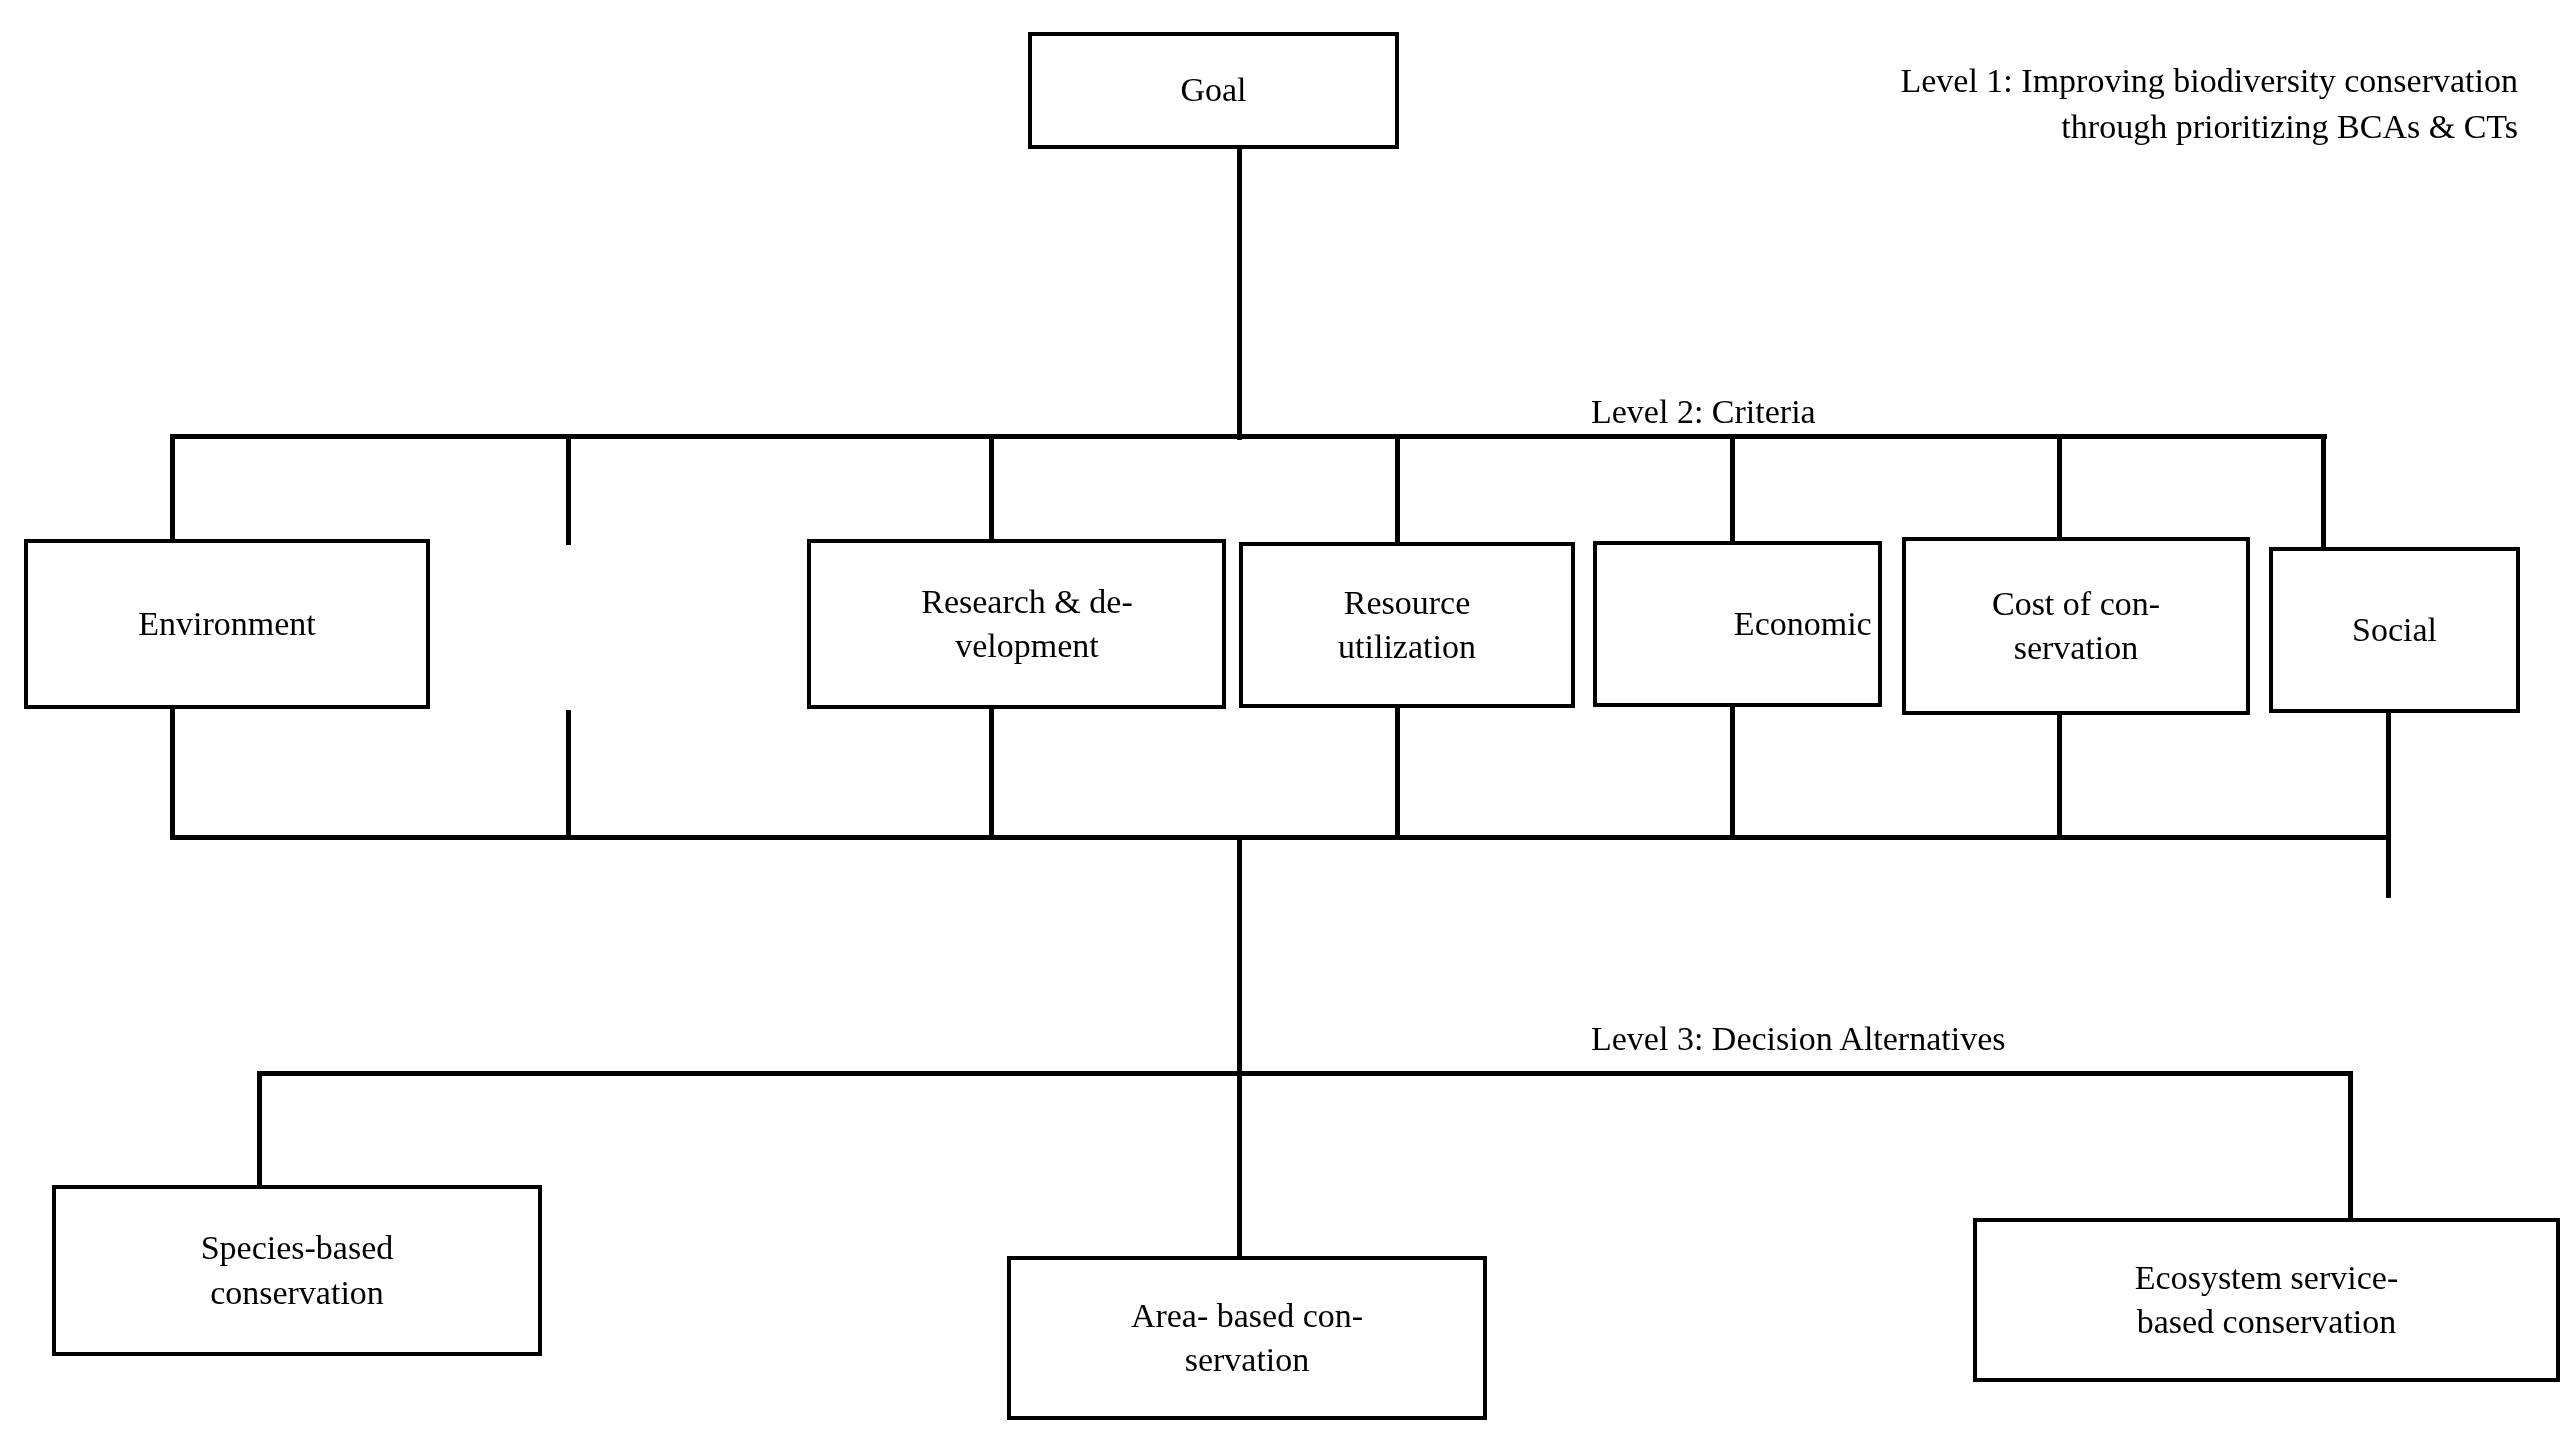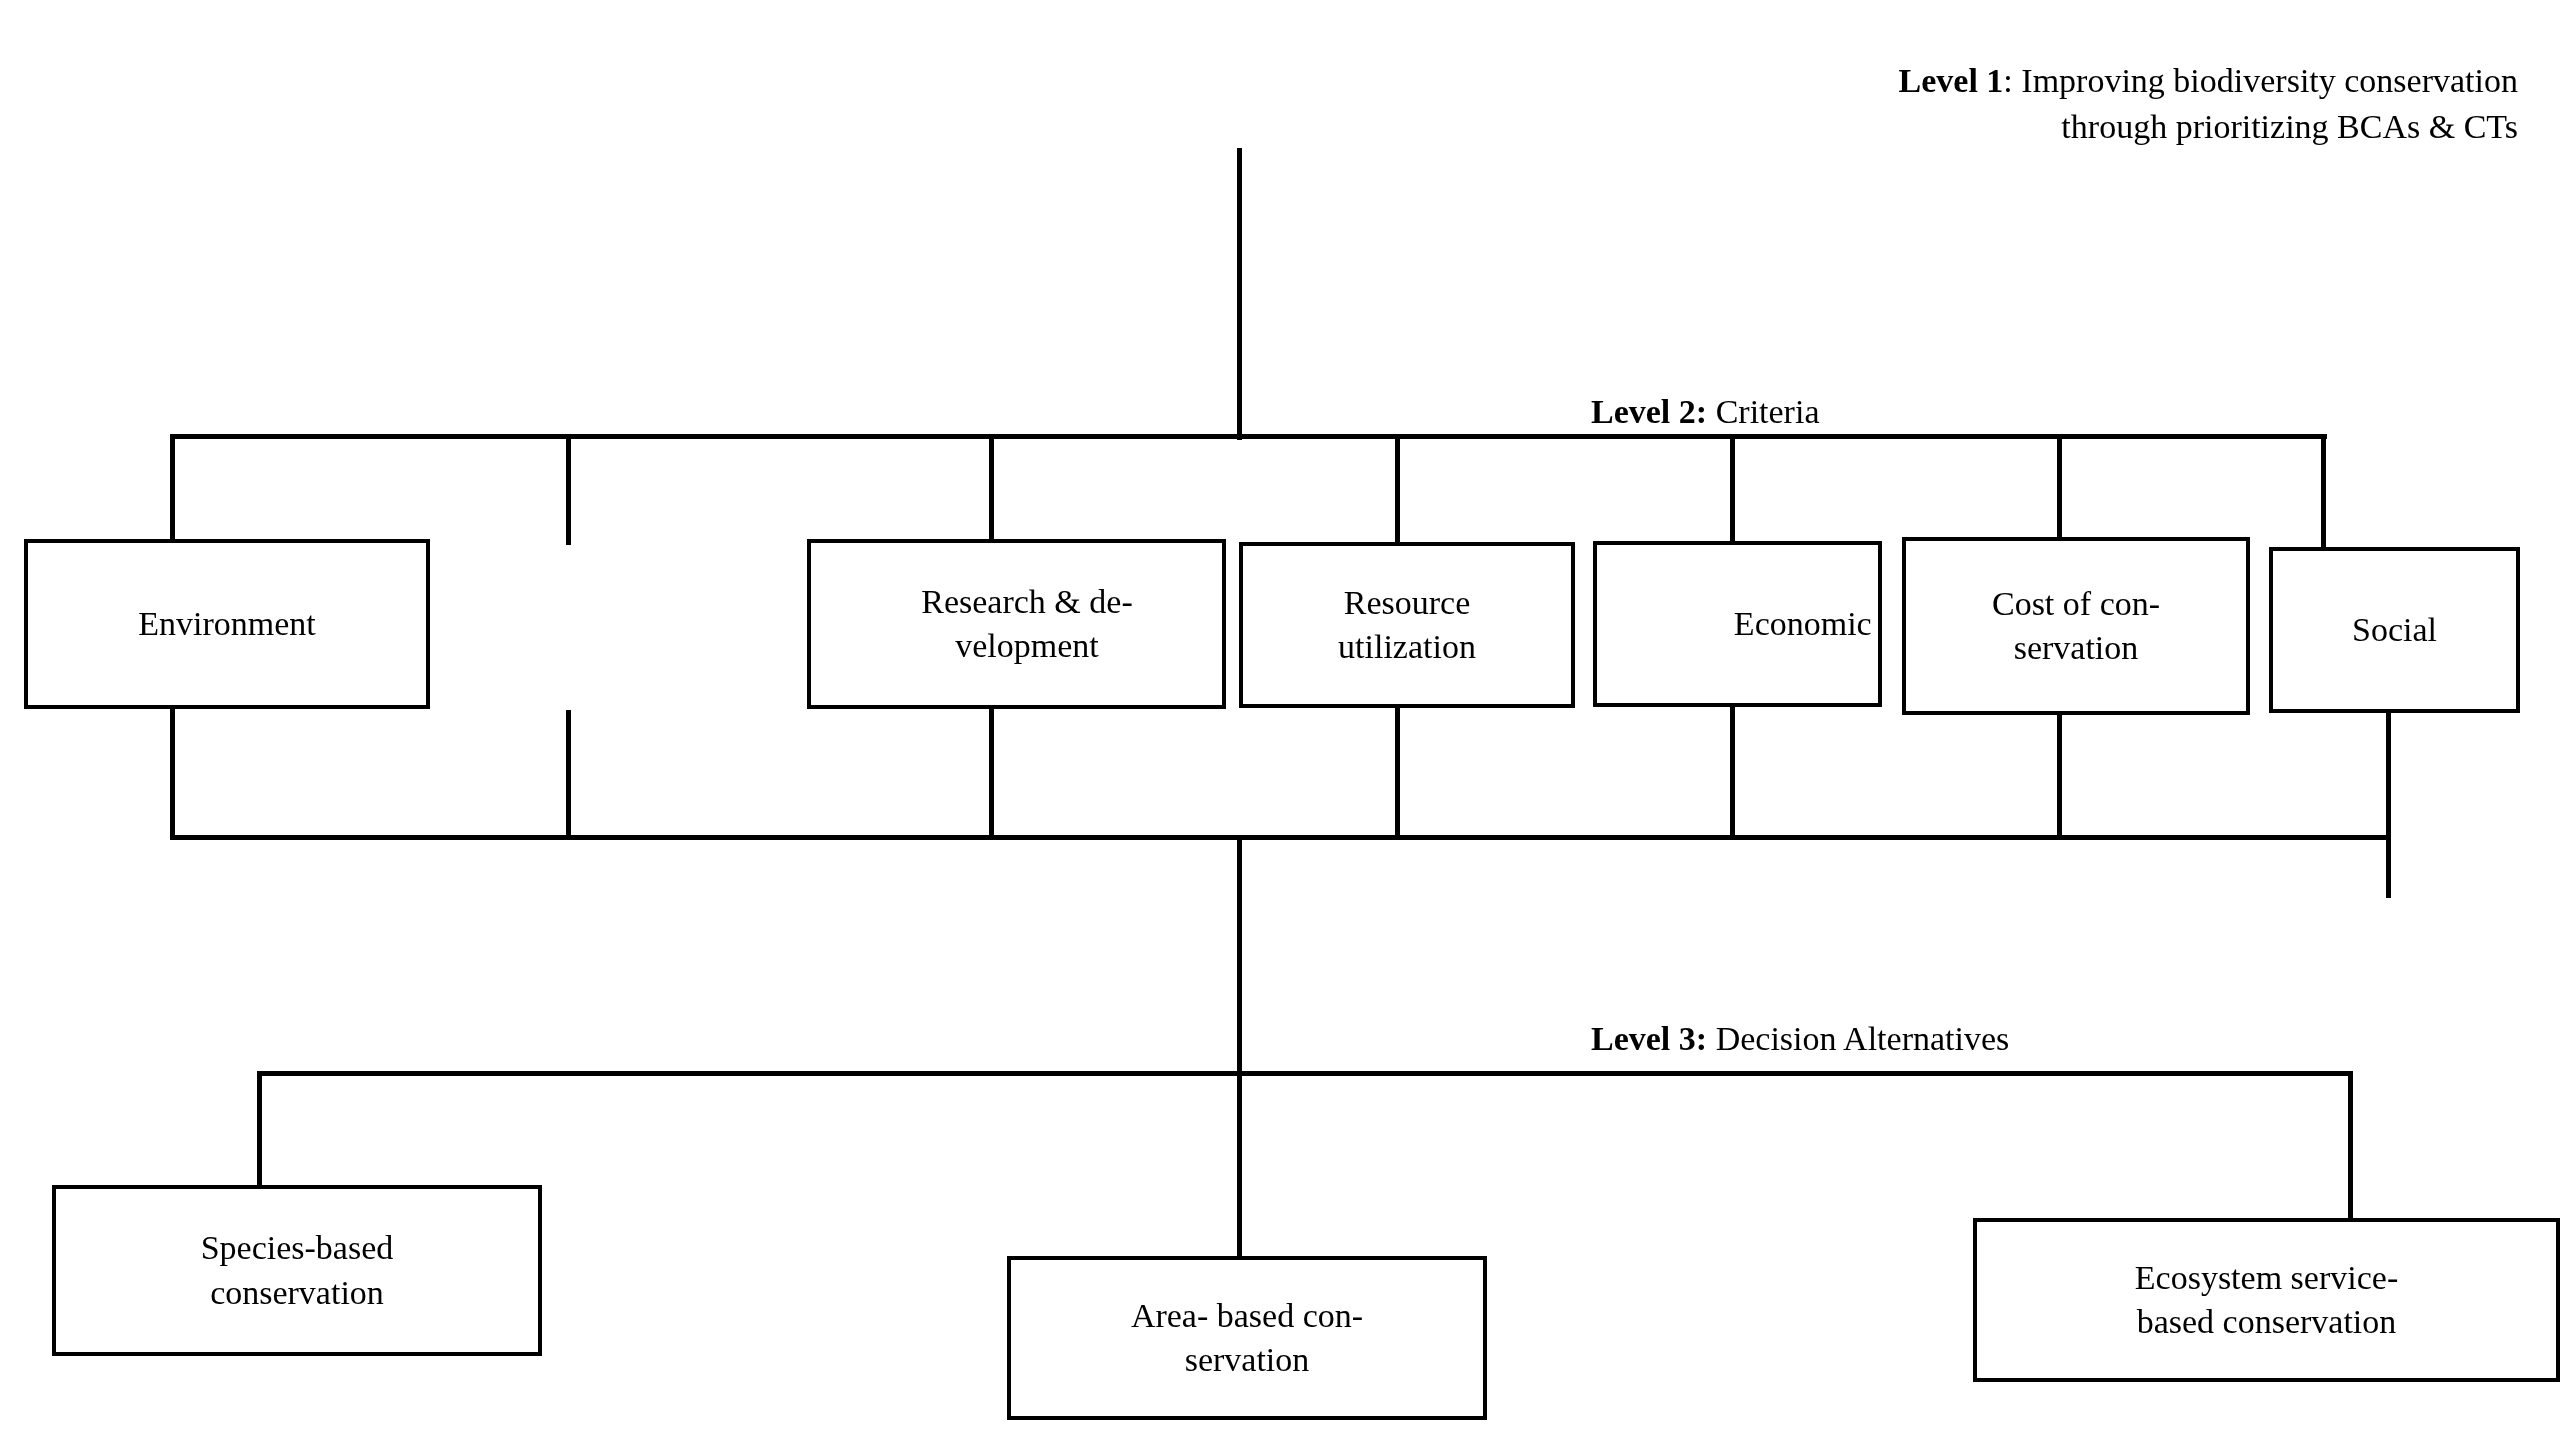--- a/index.html
+++ b/index.html
@@ -29,29 +29,32 @@
   .hline{position:absolute;background:#000;height:5px;z-index:1;}
   .vline{position:absolute;background:#000;width:5px;z-index:1;}
 
   .leveltag{
     position:absolute;
     font-size:34px;
     line-height:1.34;
     z-index:4;
     white-space:pre-line;
   }
-  .leveltag b{font-weight:bold;}
+  .leveltag b{font-weight:normal;}
   .ltag-right{text-align:right;}
   .ltag-left{text-align:left;}
 </style>
 </head>
 <body>
 
 <div id="stage">
 
+  <div class="node" style="left:1028px;top:32px;width:371px;height:117px;">
+    <span class="lbl">Goal</span>
+  </div>
 
   <div class="leveltag ltag-right" style="left:1383px;top:12.7px;width:1135px;">
     <b>Level 1</b><span>: Improving biodiversity conservation
 through prioritizing BCAs &amp; CTs</span>
   </div>
 
   <div class="vline" style="left:1237px;top:148px;height:292px;"></div>
 
   <div class="leveltag ltag-left" style="left:1591px;top:343px;width:888px;">
     <b>Level 2:</b><span> Criteria</span>

